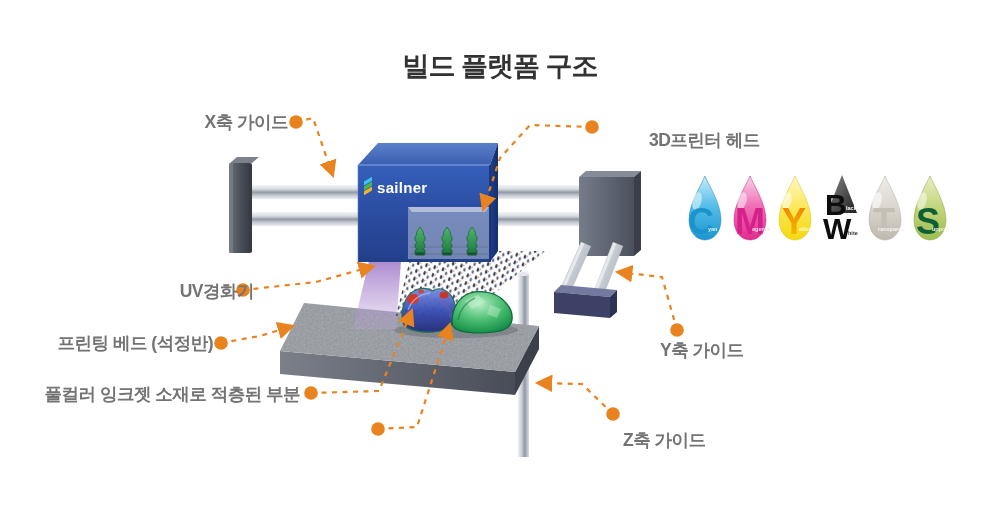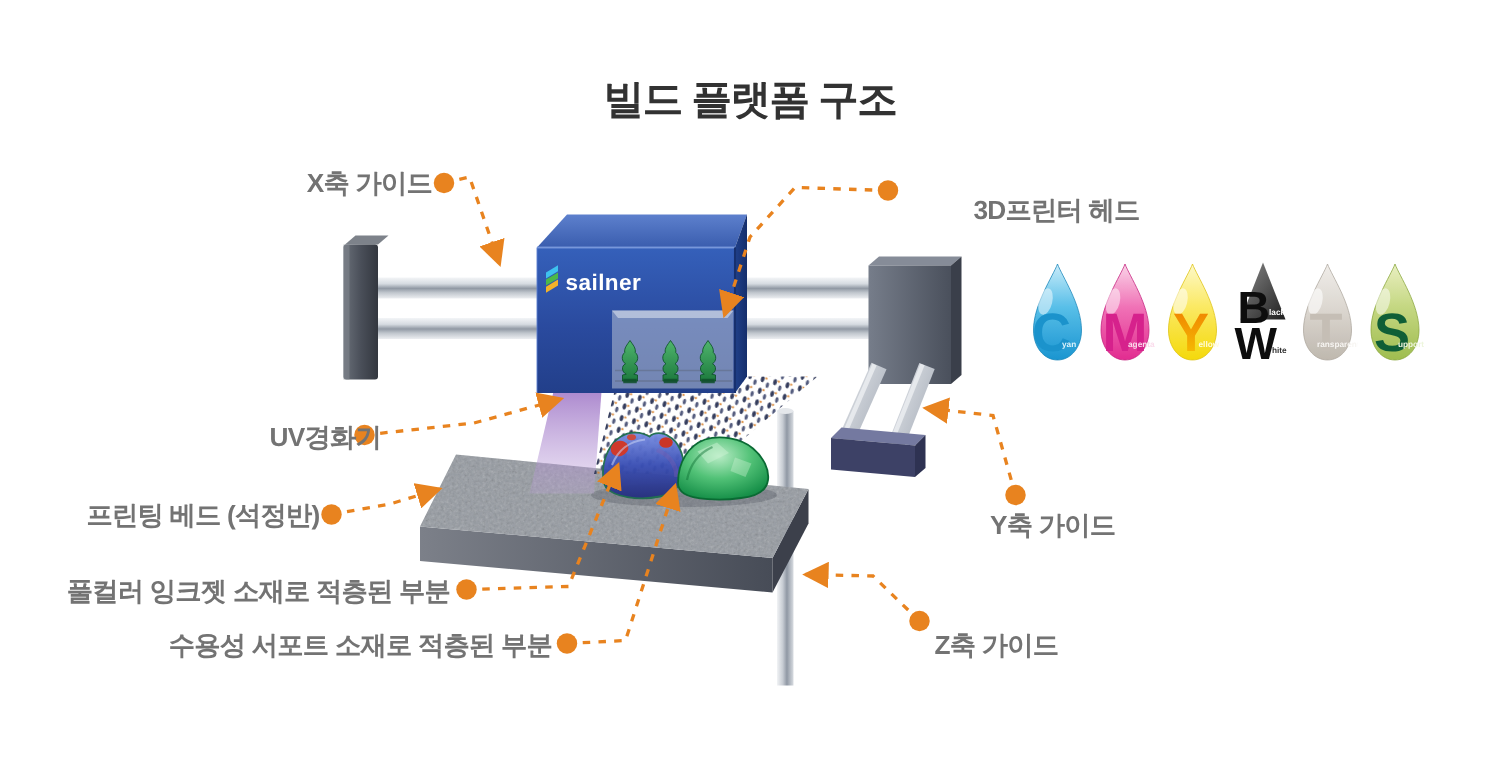--- a/index.html
+++ b/index.html
@@ -11,21 +11,21 @@
          font-size:27px;font-weight:800;color:#323232;letter-spacing:-1px;}
   .lbl{position:absolute;font-size:17.5px;font-weight:700;color:#737373;
        white-space:nowrap;letter-spacing:-0.5px;}
   #lbl-x{top:110px;right:712px;}
   #lbl-head{top:128px;left:613px;margin-left:36px;}
   #lbl-uv{top:279px;right:746px;}
   #lbl-bed{top:331px;right:787px;}
   #lbl-full{top:382px;right:700px;}
   #lbl-sup{top:418px;right:632px;}
   #lbl-y{top:338px;left:660px;}
-  #lbl-z{top:418px;left:623px;}
+  #lbl-z{top:428px;left:623px;}
   .drops{position:absolute;left:685px;top:173px;display:flex;gap:5px;}
   .drop{display:block;}
   .big{font-family:"Liberation Sans",sans-serif;font-weight:700;font-size:36px;}
   .bigbw{font-family:"Liberation Sans",sans-serif;font-weight:700;font-size:30px;fill:#0d0d0d;}
   .sfx{font-family:"Liberation Sans",sans-serif;font-weight:700;font-size:5.5px;}
   .logo-text{font-family:"Liberation Sans",sans-serif;font-weight:700;font-size:15px;fill:#ffffff;letter-spacing:.3px;}
 </style>
 </head>
 <body>
 
@@ -266,21 +266,20 @@
     </g>
   </svg>
 
   <div class="title">빌드 플랫폼 구조</div>
 
   <div class="lbl" id="lbl-x">X축 가이드</div>
   <div class="lbl" id="lbl-head">3D프린터 헤드</div>
   <div class="lbl" id="lbl-uv">UV경화기</div>
   <div class="lbl" id="lbl-full">풀컬러 잉크젯 소재로 적층된 부분</div>
   <div class="lbl" id="lbl-bed">프린팅 베드 (석정반)</div>
-  <div class="lbl" id="lbl-sup">수용성 서포트 소재로 적층된 부분</div>
   <div class="lbl" id="lbl-y">Y축 가이드</div>
   <div class="lbl" id="lbl-z">Z축 가이드</div>
 
   <div class="drops">
 
     <svg class="drop" width="40" height="72" viewBox="0 0 40 72">
       <path d="M20 3 C17 11 4 30 4 47 C4 58.5 11 67 20 67 C29 67 36 58.5 36 47 C36 30 23 11 20 3 Z" fill="url(#dropC)" stroke="#0e7fb5" stroke-width=".5" opacity=".97"></path>
       <ellipse cx="12" cy="28" rx="4.5" ry="9" fill="#ffffff" opacity=".5" transform="rotate(14 12 28)"></ellipse>
       <text class="big" x="3" y="61" fill="#1b93cc">C</text>
       <text class="sfx" x="23" y="58" fill="#d9f1fb">yan</text>

